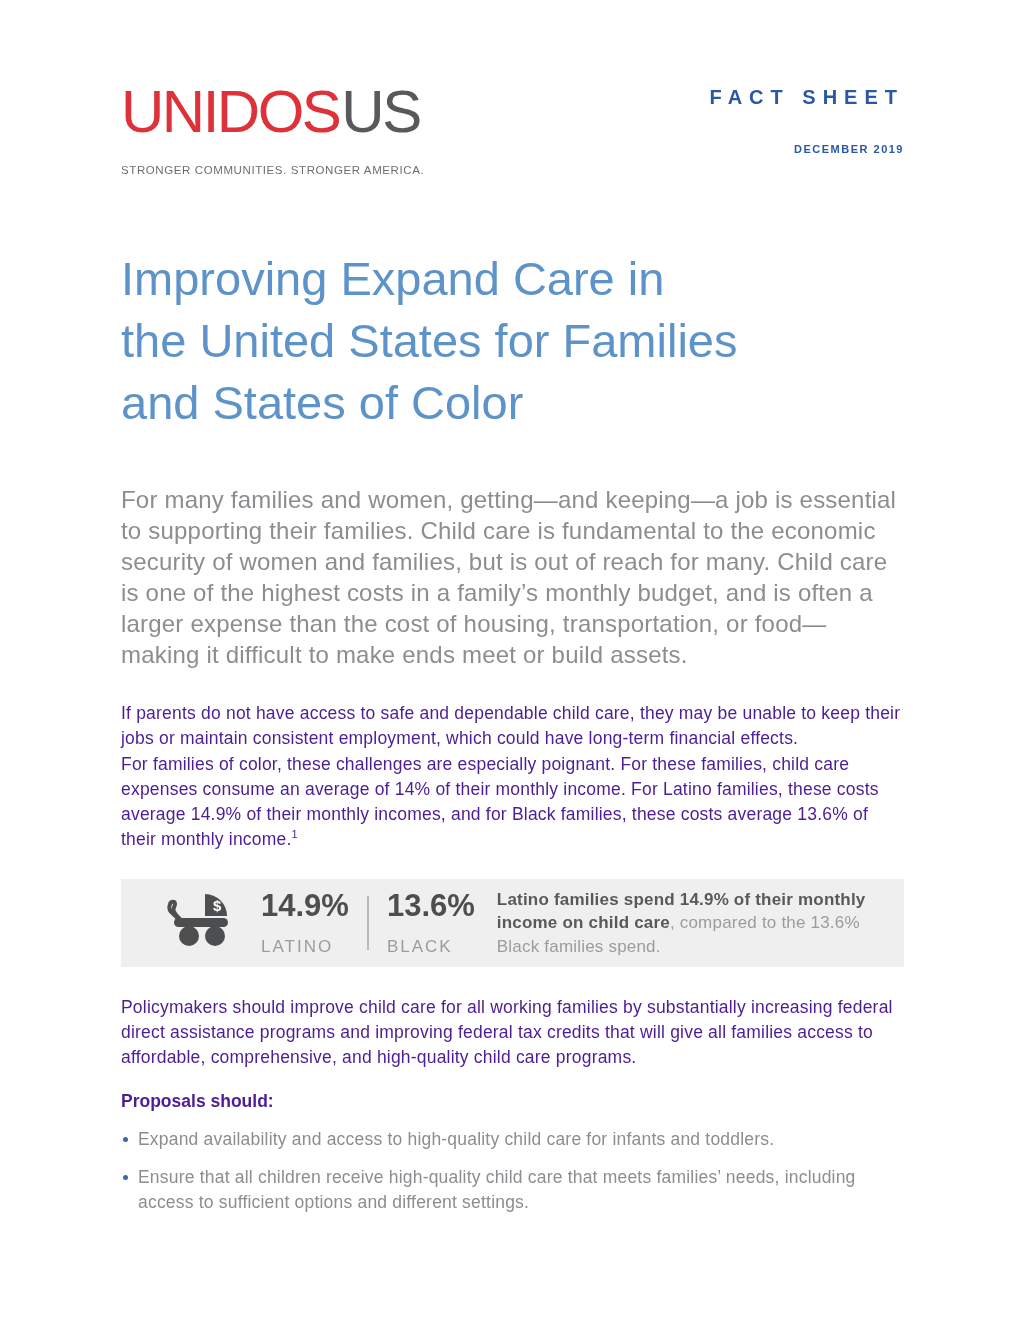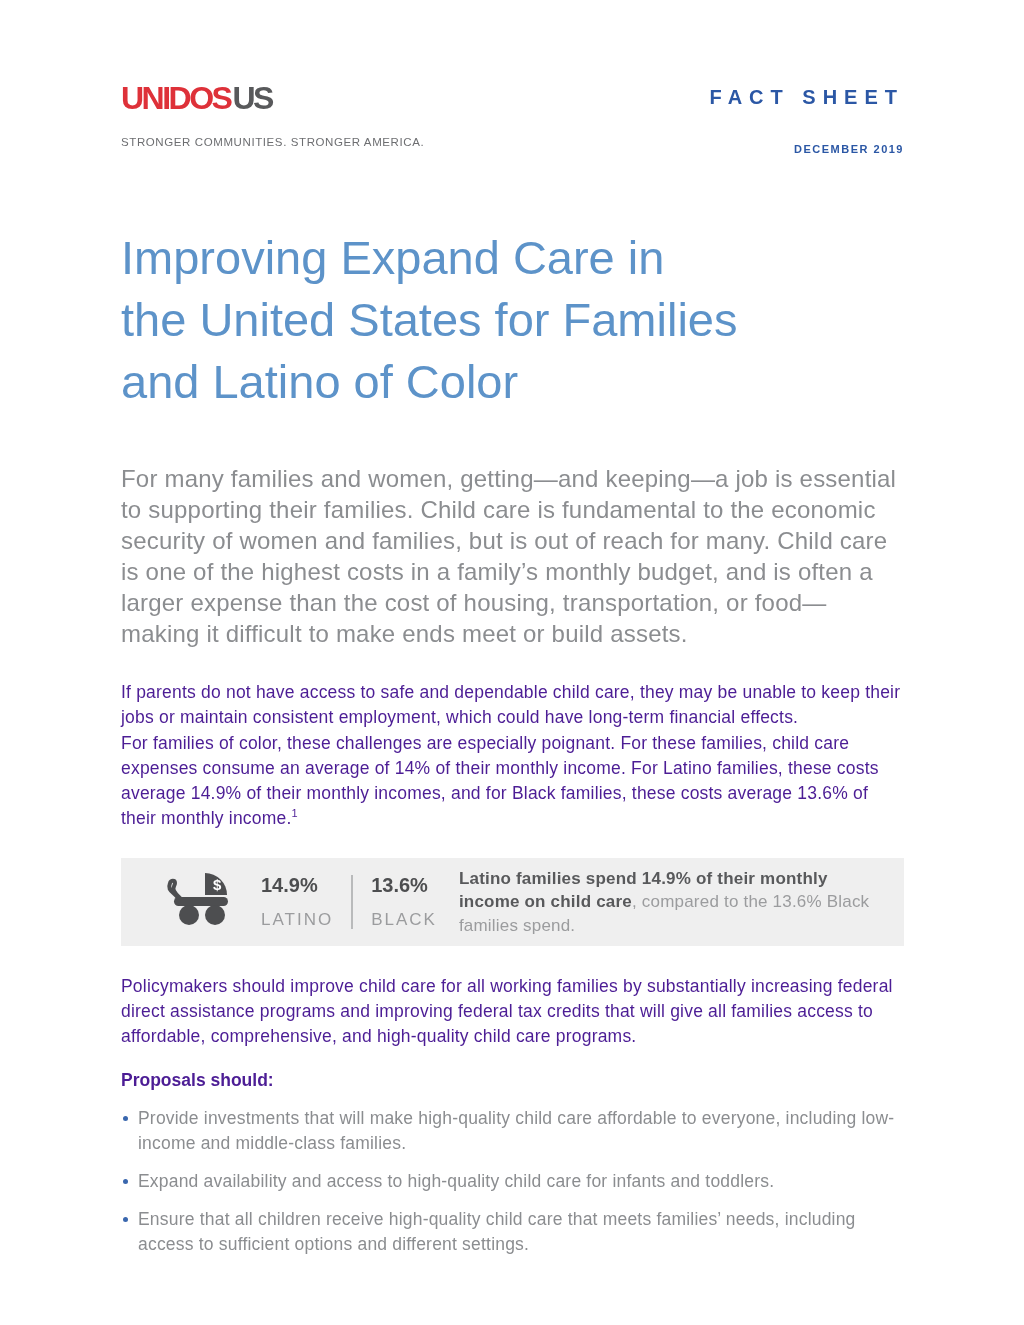--- a/index.html
+++ b/index.html
@@ -5,21 +5,21 @@
   * { margin: 0; padding: 0; box-sizing: border-box; }
   html, body { width: 1024px; height: 1325px; background: #ffffff; }
   body {
     font-family: "Liberation Sans", sans-serif;
     padding: 82px 120px 0 121px;
     overflow: hidden;
   }
 
   
   .header { display: flex; justify-content: space-between; align-items: flex-start; }
-  .logo-text { font-weight: bold; font-size: 32px; letter-spacing: -2.5px; line-height: 1; }
+  .logo-text { font-weight: normal; font-size: 60px; letter-spacing: -2.5px; line-height: 1; }
   .logo-unidos { color: #DE3139; }
   .logo-us { color: #58595B; margin-left: 2px; }
   .logo-tagline {
     margin-top: 22px; font-size: 11.5px; color: #6D6E71;
     letter-spacing: 0.6px; font-weight: 400;
   }
   .header-right { text-align: right; padding-top: 4px; }
   .doc-type {
     color: #2B57A5; font-weight: bold; font-size: 20px; letter-spacing: 7px;
   }
@@ -64,21 +64,21 @@
     margin-top: 27px;
     background: #EFEFEF;
     height: 88px;
     display: flex;
     align-items: center;
     padding: 0 18px 0 44px;
   }
   .stroller { flex: 0 0 auto; }
   .stat-group { display: flex; align-items: center; margin-left: 24px; }
   .stat { text-align: left; }
-  .stat-value { color: #4D4E50; font-weight: bold; font-size: 20px; line-height: 1.1; }
+  .stat-value { color: #4D4E50; font-weight: bold; font-size: 31px; line-height: 1.1; }
   .stat-label { color: #9B9C9E; font-size: 17px; letter-spacing: 2px; margin-top: 14px; }
   .stat-divider { width: 2px; height: 54px; background: #B9BABB; margin: 0 18px; }
   .callout-message {
     margin-left: 22px;
     font-size: 17px;
     line-height: 23.5px;
     color: #9B9C9E;
     letter-spacing: 0.2px;
   }
   .callout-message .strong { color: #58595B; font-weight: bold; }
@@ -121,21 +121,21 @@
   </div>
   <div class="header-right">
     <div class="doc-type">FACT SHEET</div>
     <div class="doc-date">DECEMBER 2019</div>
   </div>
 </div>
 
 <h1 class="page-title">
   <div>Improving Expand Care in</div>
   <div>the United States for Families</div>
-  <div>and Latino of Color</div>
+  <div>and States of Color</div>
 </h1>
 
 <p class="intro">For many families and women, getting—and keeping—a job is essential to supporting their families. Child care is fundamental to the economic security of women and families, but is out of reach for many. Child care is one of the highest costs in a family’s monthly budget, and is often a larger expense than the cost of housing, transportation, or food—making it difficult to make ends meet or build assets.</p>
 
 <p class="body-para para-access">If parents do not have access to safe and dependable child care, they may be unable to keep their jobs or maintain consistent employment, which could have long-term financial effects.</p>
 
 <p class="body-para para-color"><span>For families of color, these challenges are especially poignant. For these families, child care expenses consume an average of 14% of their monthly income. For Latino families, these costs average 14.9% of their monthly incomes, and for Black families, these costs average 13.6% of their monthly income.</span><sup class="footnote">1</sup></p>
 
 <div class="callout">
   <svg class="stroller" width="72" height="62" viewBox="0 0 72 62" aria-hidden="true">
@@ -168,23 +168,19 @@
   </div>
 </div>
 
 <p class="body-para para-policy">Policymakers should improve child care for all working families by substantially increasing federal direct assistance programs and improving federal tax credits that will give all families access to affordable, comprehensive, and high-quality child care programs.</p>
 
 <div class="proposals-heading">Proposals should:</div>
 
 <ul class="bullet-list">
   <li class="bullet-item">
     <span class="bullet-dot"></span>
-    <span class="bullet-text">Provide investments that will make high-quality child care affordable to everyone, including low-income and middle-class families.</span>
-  </li>
-  <li class="bullet-item">
-    <span class="bullet-dot"></span>
     <span class="bullet-text">Expand availability and access to high-quality child care for infants and toddlers.</span>
   </li>
   <li class="bullet-item">
     <span class="bullet-dot"></span>
     <span class="bullet-text">Ensure that all children receive high-quality child care that meets families’ needs, including access to sufficient options and different settings.</span>
   </li>
 </ul>
 
 </body></html>

